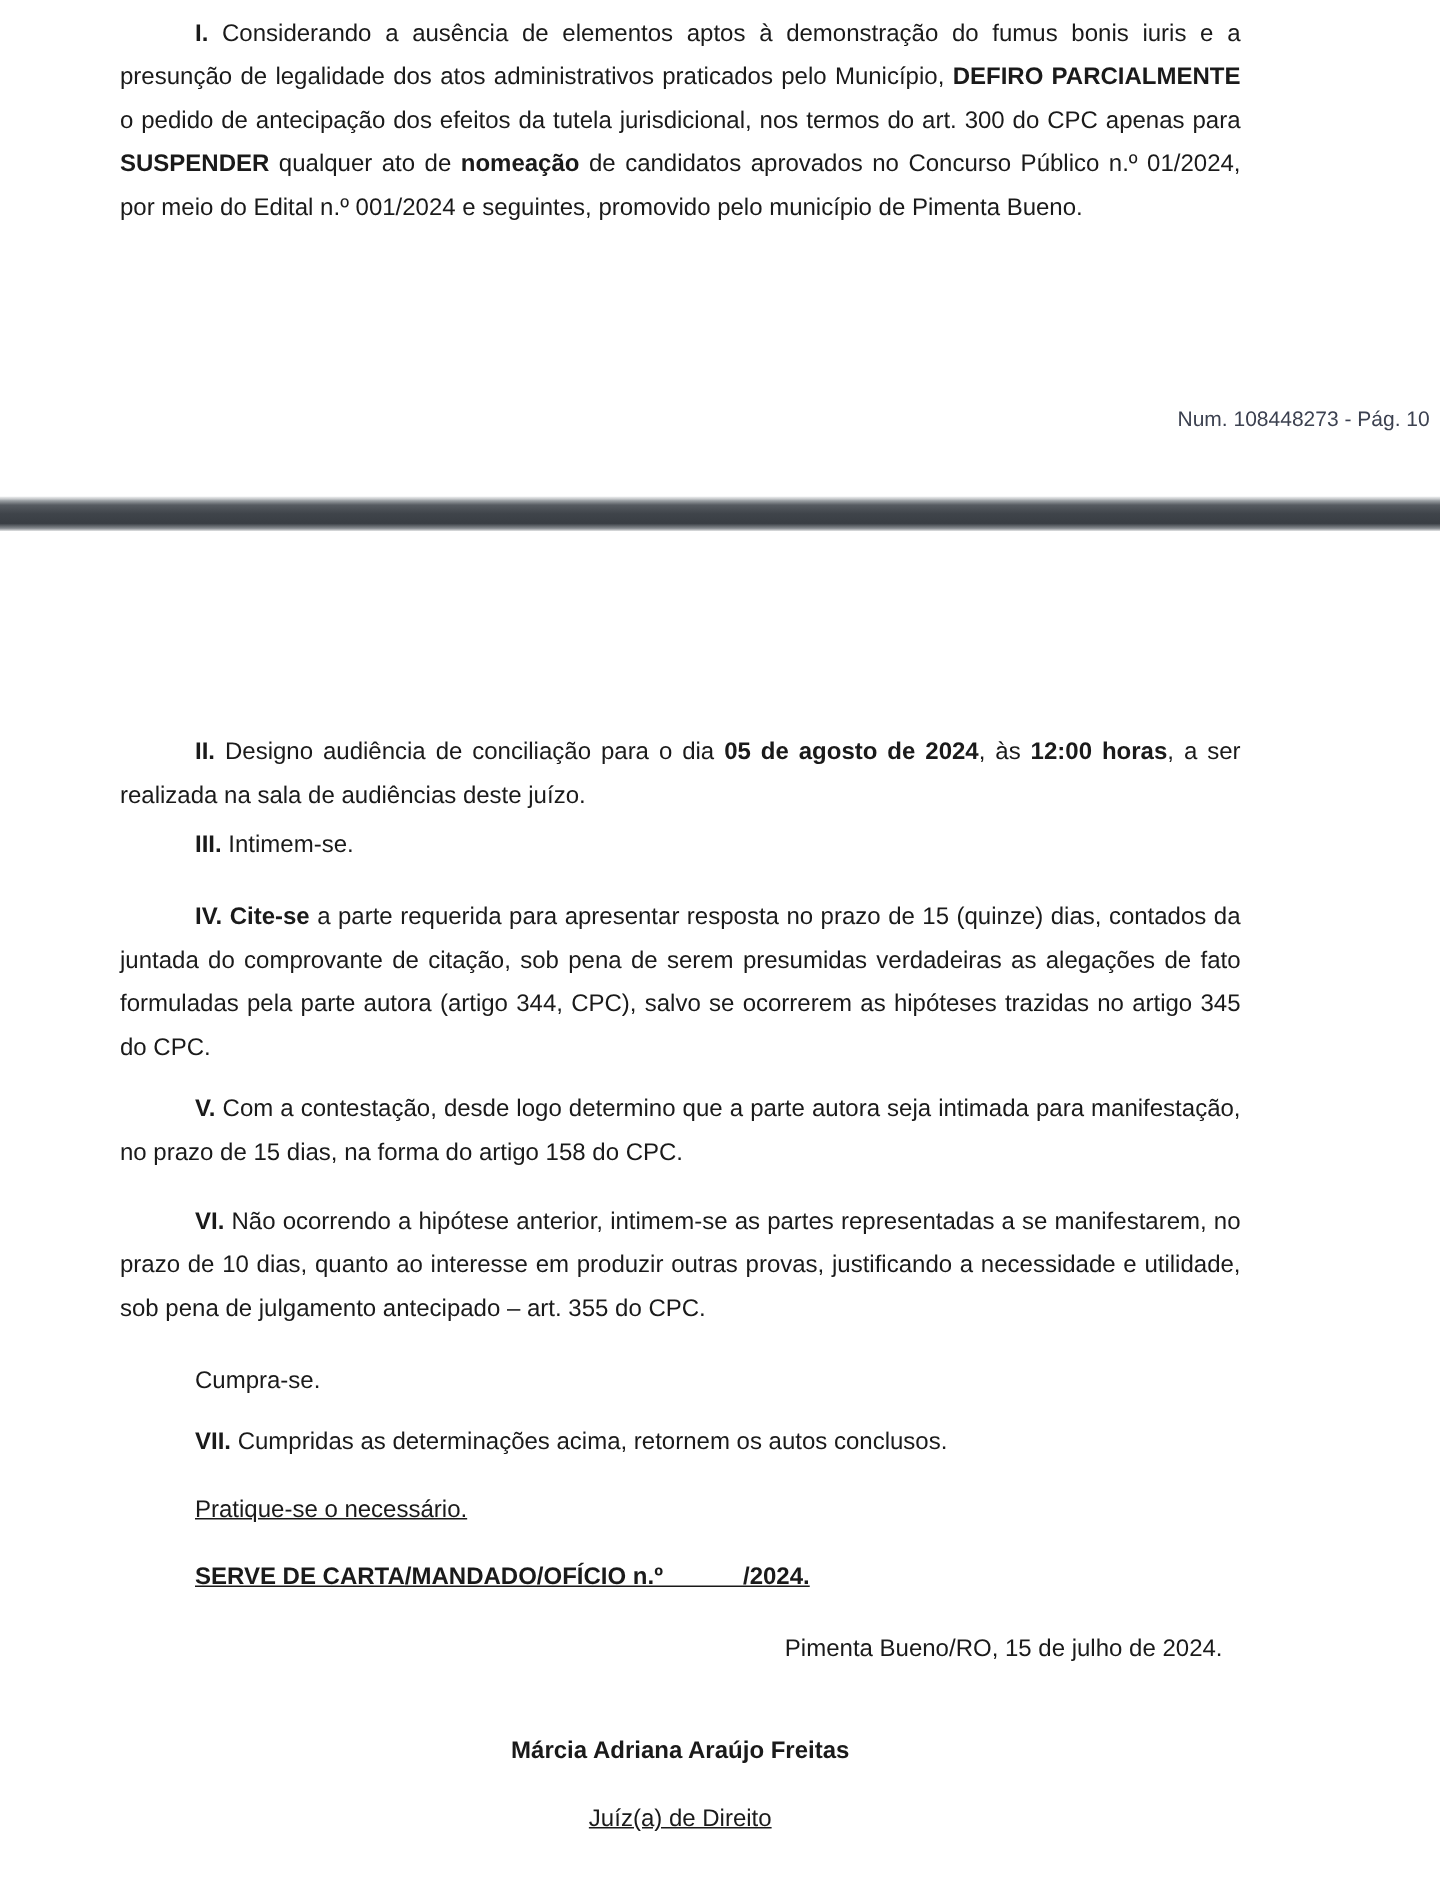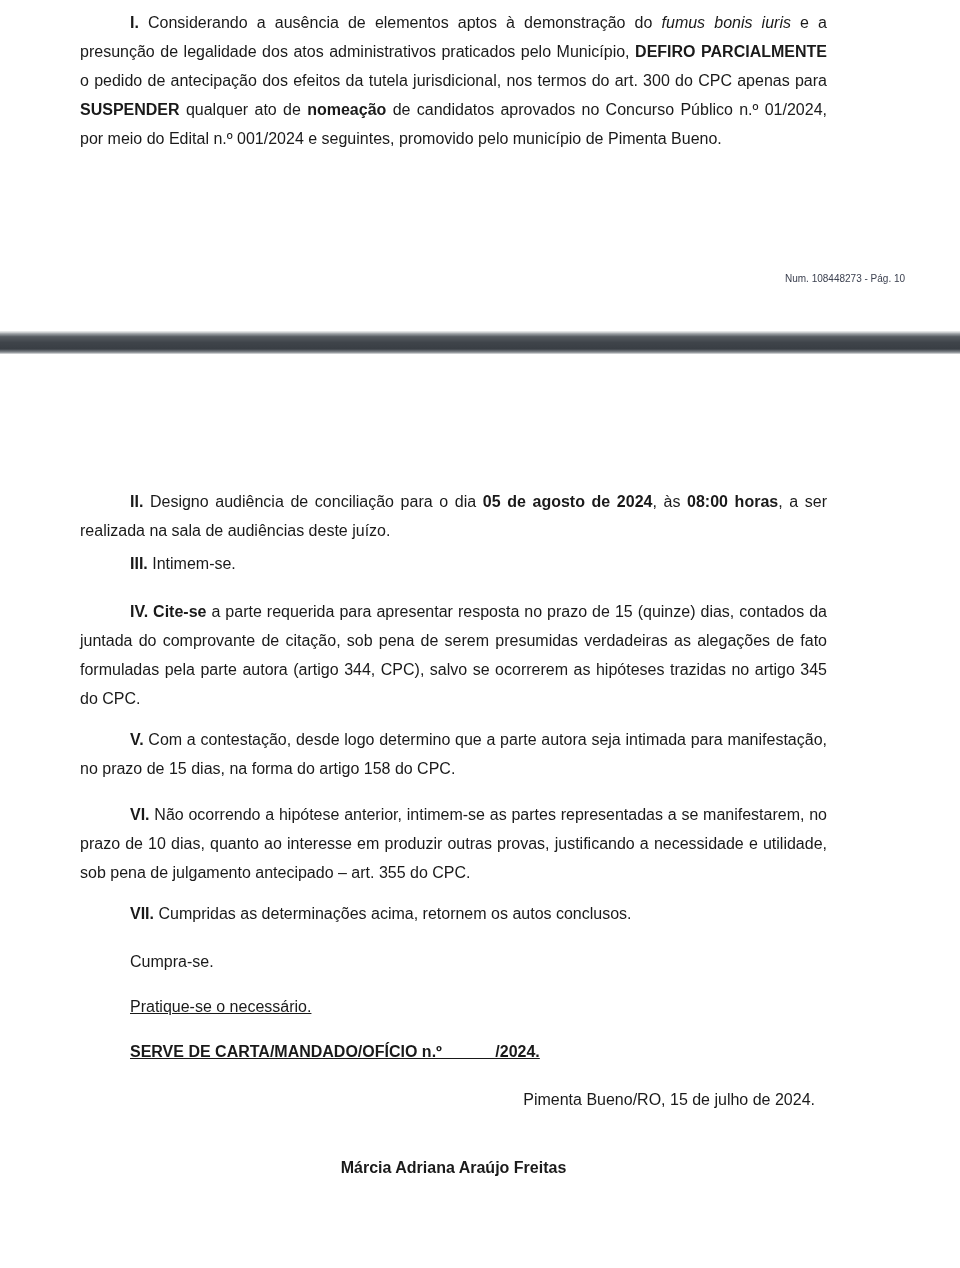--- a/index.html
+++ b/index.html
@@ -21,21 +21,21 @@
   .para{
     margin:0;
     font-size:16px;
     line-height:29px;
   }
   .justify{text-align:justify;text-indent:50px;}
   .page1{position:absolute;top:0;left:0;right:0;}
   .page1 .para{margin:8px 133px 0 80px;}
   .page-footer{
     position:absolute;top:270px;left:785px;
-    font-size:10px;line-height:18px;white-space:nowrap;
+    font-size:14px;line-height:18px;white-space:nowrap;
     color:var(--footer_text,#3c4150);
   }
   .separator-bar{
     position:absolute;top:331px;left:0;width:960px;height:23px;
     background:linear-gradient(180deg,
       #f0f1f2 0%, #c6c9cb 7%,
       var(--separator_edge,#9ba0a4) 12%,
       #565b61 25%,
       var(--separator_dark,#3f444a) 50%,
       #393e44 78%,
@@ -45,41 +45,42 @@
   .mt12{margin-top:12px;}
   .mt16{margin-top:16px;text-decoration:underline;}
   .mt17{margin-top:17px;}
   .mt19{margin-top:19px;}
   .mt20{margin-top:4px;}
   .mt58{margin-top:39px;}
   .right{text-align:right;padding-right:12px;text-indent:0;}
   .center{text-align:center;text-indent:0;}
   .bold{font-weight:700;}
   .b{font-weight:700;}
-  .i{font-style:italic;}
+  .i{}
 </style>
 </head>
 <body>
 
 <div class="viewport">
 
   <section class="page1">
     <p class="para justify"><span class="b">I.</span><span> Considerando a ausência de elementos aptos à demonstração do </span><span class="i">fumus bonis iuris</span><span> e a presunção de legalidade dos atos administrativos praticados pelo Município, </span><span class="b">DEFIRO PARCIALMENTE</span><span> o pedido de antecipação dos efeitos da tutela jurisdicional, nos termos do art. 300 do CPC apenas para </span><span class="b">SUSPENDER</span><span> qualquer ato de </span><span class="b">nomeação</span><span> de candidatos aprovados no Concurso Público n.º 01/2024, por meio do Edital n.º 001/2024 e seguintes, promovido pelo município de Pimenta Bueno.</span></p>
     <div class="page-footer">Num. 108448273 - Pág. 10</div>
   </section>
 
   <div class="separator-bar"></div>
 
   <section class="page2">
-    <p class="para justify"><span class="b">II.</span><span> Designo audiência de conciliação para o dia </span><span class="b">05 de agosto de 2024</span><span>, às </span><span class="b">08:00 horas</span><span>, a ser realizada na sala de audiências deste juízo.</span></p>
+    <p class="para justify"><span class="b">II.</span><span> Designo audiência de conciliação para o dia </span><span class="b">05 de agosto de 2024</span><span>, às </span><span class="b">12:00 horas</span><span>, a ser realizada na sala de audiências deste juízo.</span></p>
     <p class="para justify mt20"><span class="b">III.</span><span> Intimem-se.</span></p>
     <p class="para justify mt19"><span class="b">IV. Cite-se</span><span> a parte requerida para apresentar resposta no prazo de 15 (quinze) dias, contados da juntada do comprovante de citação, sob pena de serem presumidas verdadeiras as alegações de fato formuladas pela parte autora (artigo 344, CPC), salvo se ocorrerem as hipóteses trazidas no artigo 345 do CPC.</span></p>
     <p class="para justify mt12"><span class="b">V.</span><span> Com a contestação, desde logo determino que a parte autora seja intimada para manifestação, no prazo de 15 dias, na forma do artigo 158 do CPC.</span></p>
     <p class="para justify mt17"><span class="b">VI.</span><span> Não ocorrendo a hipótese anterior, intimem-se as partes representadas a se manifestarem, no prazo de 10 dias, quanto ao interesse em produzir outras provas, justificando a necessidade e utilidade, sob pena de julgamento antecipado – art. 355 do CPC.</span></p>
+    <p class="para justify mt19"><span>Cumpra-se.</span></p>
     <p class="para justify mt12"><span class="b">VII.</span><span> Cumpridas as determinações acima, retornem os autos conclusos.</span></p>
-    <p class="para justify mt19"><span>Cumpra-se.</span></p>
     <p class="para justify mt16"><span>Pratique-se o necessário.</span></p>
     <p class="para justify mt16"><span class="b">SERVE DE CARTA/MANDADO/OFÍCIO n.º______/2024.</span></p>
     <p class="para right mt19">Pimenta Bueno/RO, 15 de julho de 2024.</p>
     <p class="para center bold mt58">Márcia Adriana Araújo Freitas</p>
+    <p class="para center mt16">Juíz(a) de Direito</p>
   </section>
 
 </div>
 
 </body></html>

